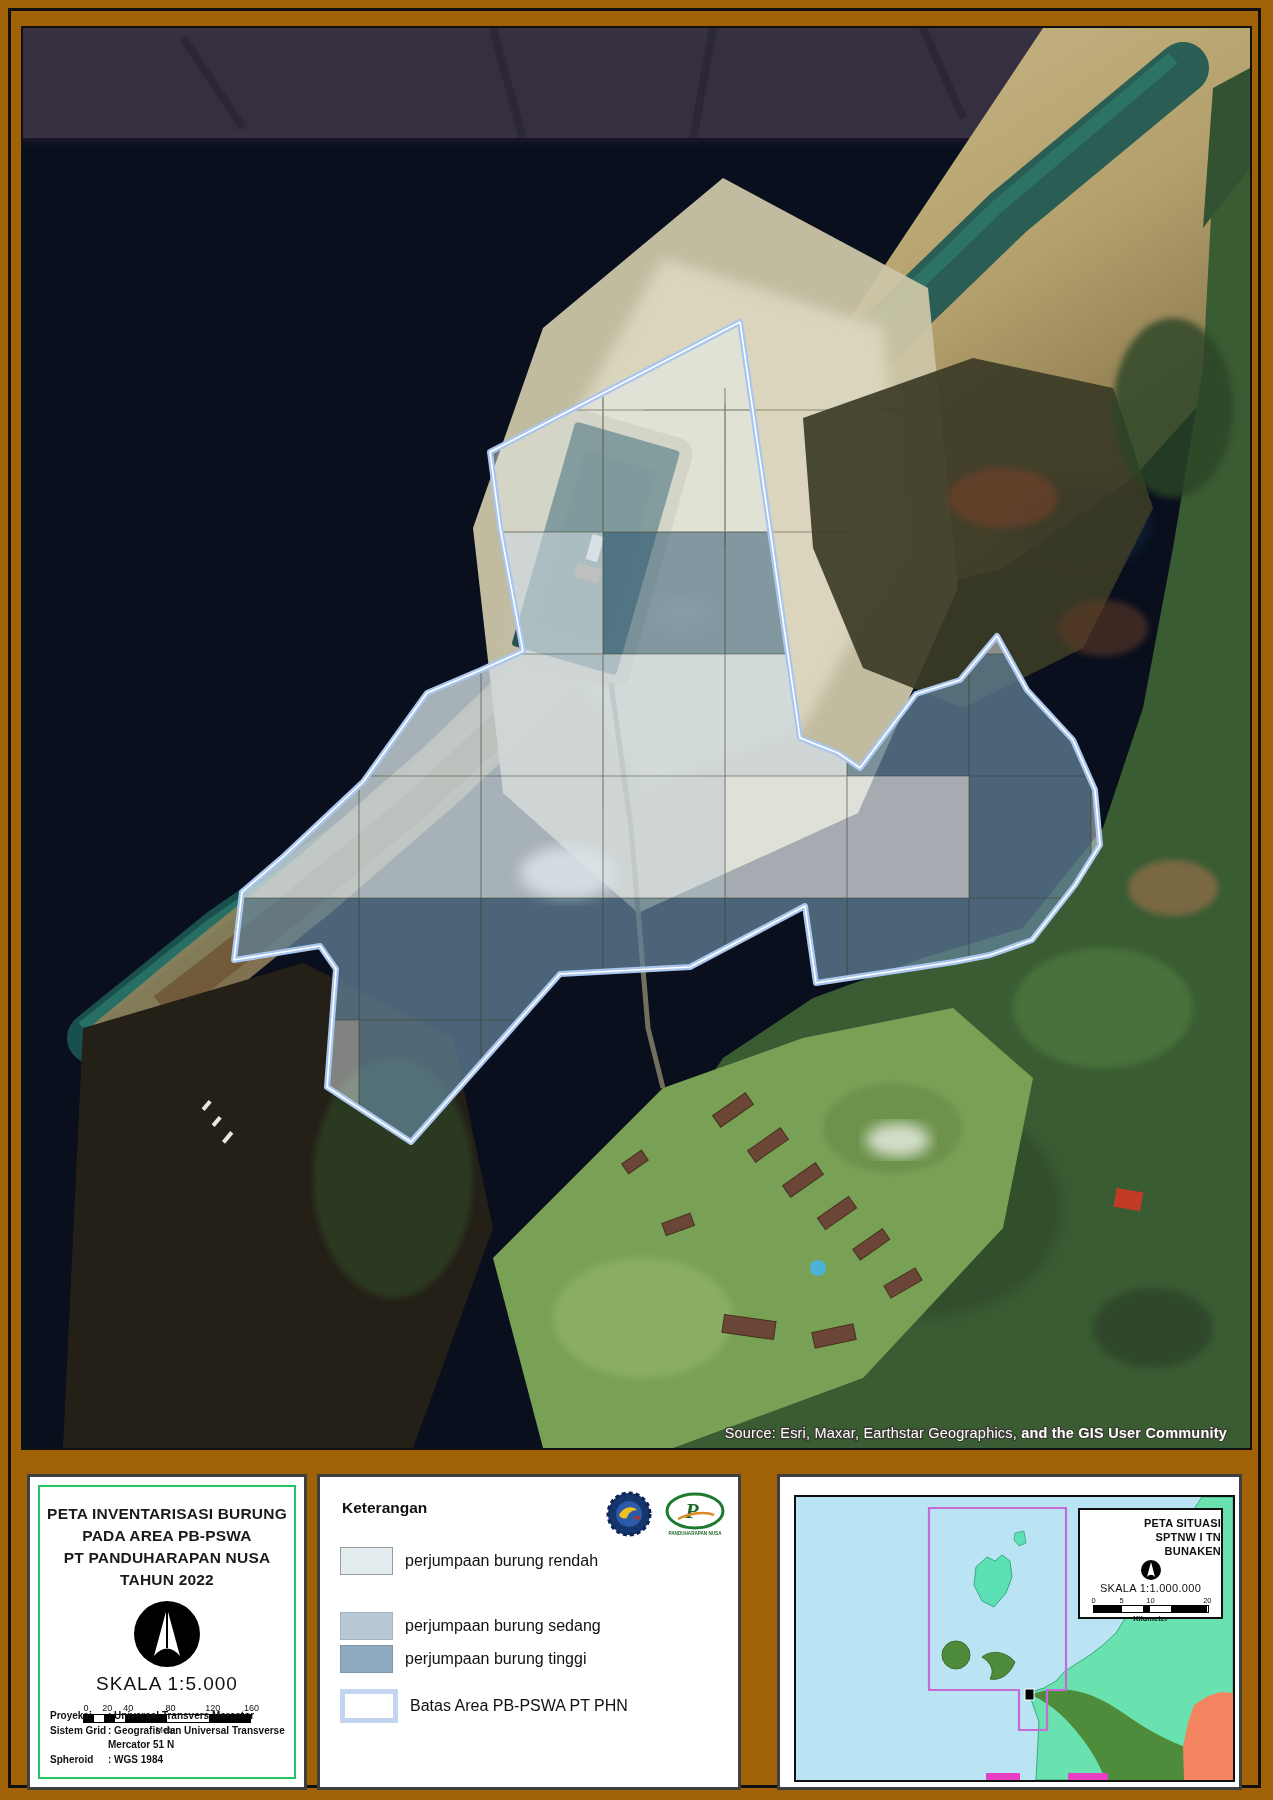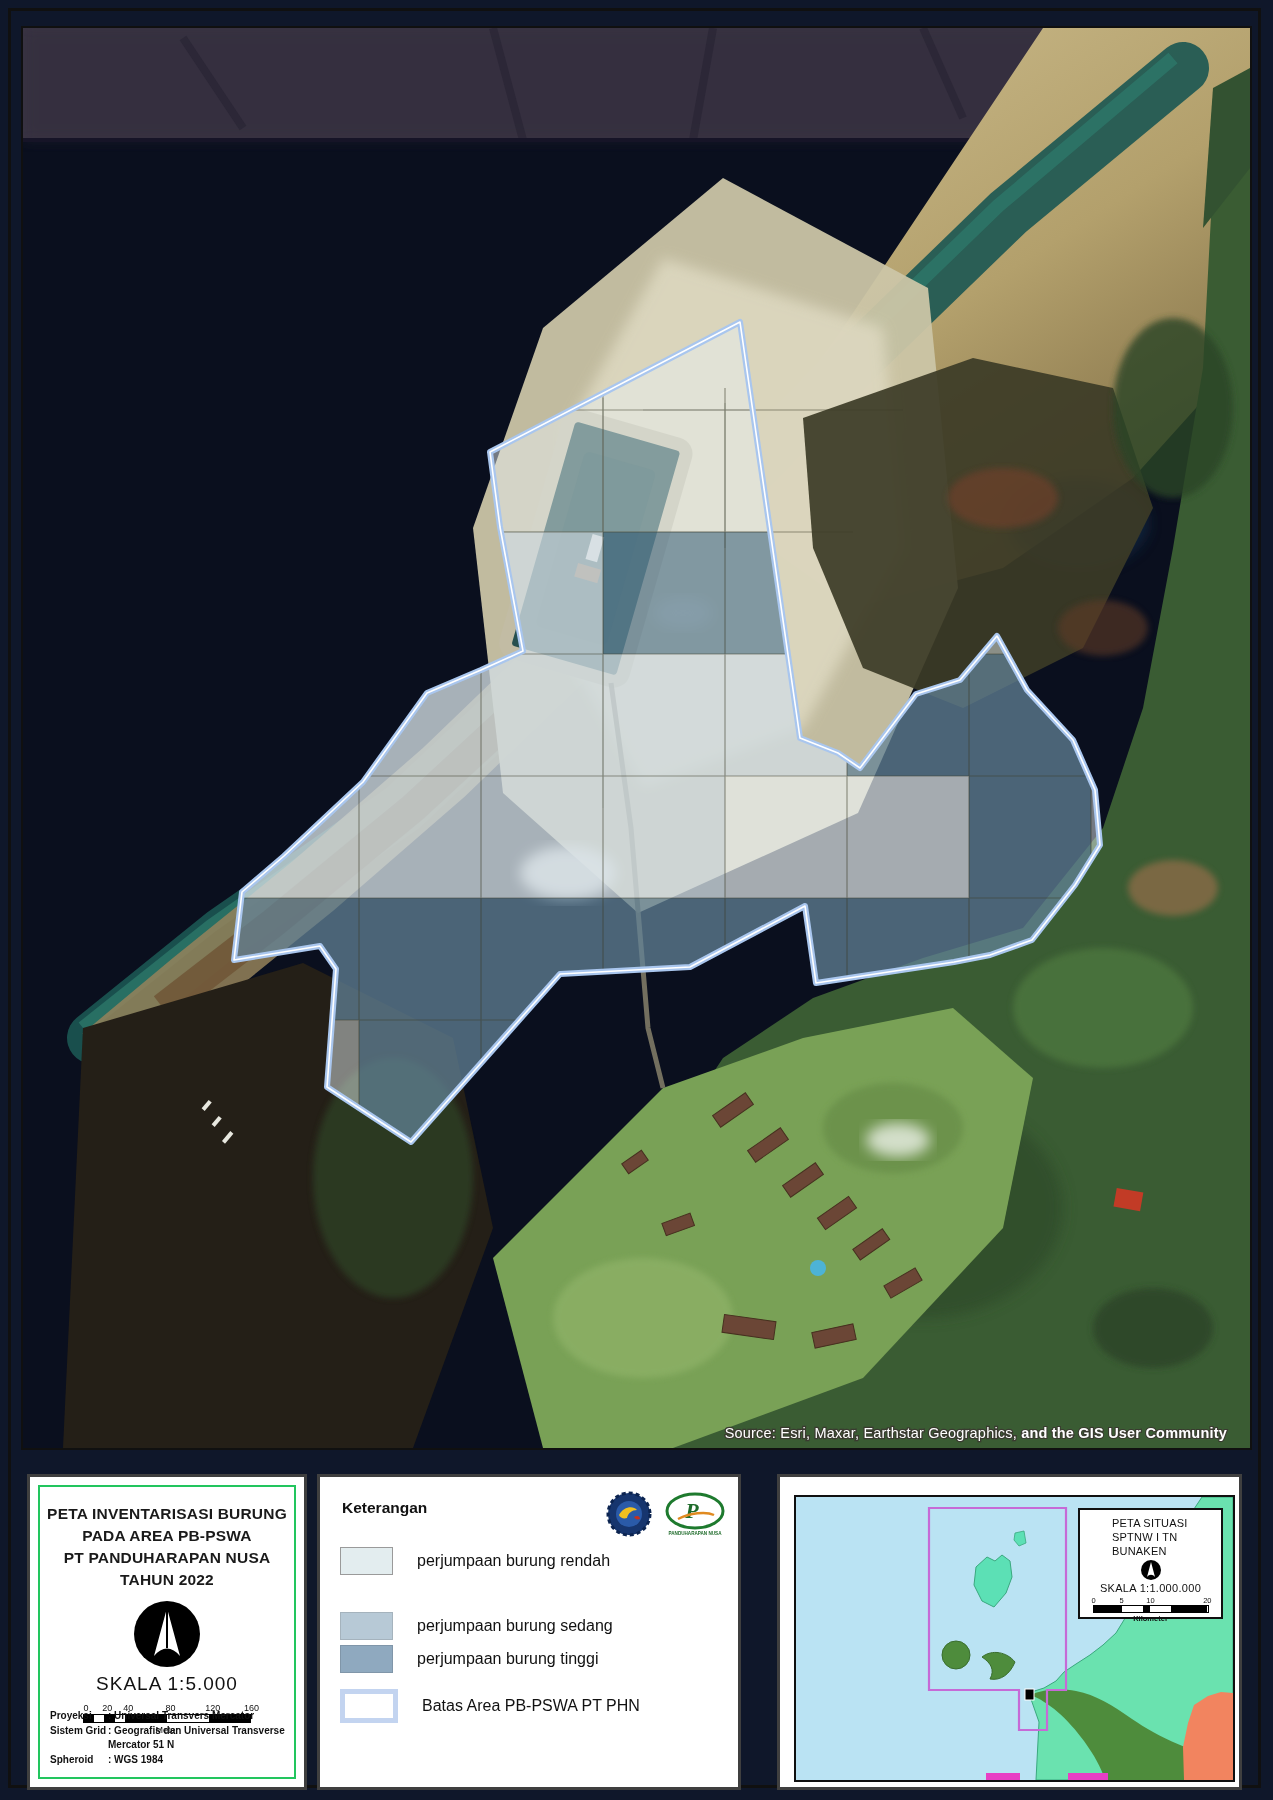--- a/index.html
+++ b/index.html
@@ -1,17 +1,17 @@
 <!DOCTYPE html>
 <html><head>
 <meta charset="utf-8">
 <style>
   html,body{margin:0;padding:0;background:#ffffff;}
   body{font-family:"Liberation Sans", sans-serif; width:1273px; height:1800px; position:relative;}
-  .page{position:absolute; inset:0; background:#0f172a;}
+  .page{position:absolute; inset:0; background:#a16207;}
   .page-frame{position:absolute; left:8px; top:8px; width:1253px; height:1780px; border:3px solid #101010; box-sizing:border-box; pointer-events:none;}
 
   
   .map-frame{position:absolute; left:21px; top:26px; width:1231px; height:1424px; border:2px solid #101010; box-sizing:border-box; overflow:hidden; background:#0a0f1e;}
   .map-frame svg{display:block;}
 
   .src-text{font-size:14.5px; fill:#ffffff; stroke:#3a3a30; stroke-width:2.6px; paint-order:stroke; letter-spacing:.2px;}
   .src-bold{font-weight:bold; stroke-width:2.2px;}
 
   
@@ -36,27 +36,27 @@
   .proj .row{display:flex;font-weight:bold;}
   .proj .lab{width:58px; flex:none;}
   .proj .val{flex:1;}
 
   
   .keterangan{position:absolute; left:22px; top:22px; font-weight:bold; font-size:15.5px; color:#111;}
   .legend-items{position:absolute; left:20px; top:68px; right:14px;}
   .li-row{position:absolute; left:0; display:flex; align-items:center;}
   .li-row .sw{width:53px; height:28px; border:1px solid #9a9a9a; box-sizing:border-box; flex:none;}
   .li-row .sw.batas{width:58px; height:34px; border:5px solid #c3d4f0;}
-  .li-row .lt{margin-left:24px; font-size:16px; color:#111;}
+  .li-row .lt{margin-left:12px; font-size:16px; color:#111;}
   .logos{position:absolute; right:12px; top:14px; display:flex; gap:12px; align-items:flex-start;}
 
   
   .inset-map{position:absolute; left:14px; top:18px; width:437px; height:283px; border:2px solid #101010; box-sizing:content-box; background:#bae3f3; overflow:hidden;}
   .inset-info{position:absolute; left:282px; top:11px; width:145px; height:111px; background:#ffffff; border:2px solid #101010; box-sizing:border-box;}
-  .inset-title{margin-top:6px; text-align:left; font-size:11px; line-height:14px; color:#111; font-weight:normal; letter-spacing:.2px;margin-left:32px;}
+  .inset-title{margin-top:6px; text-align:right; font-size:11px; line-height:14px; color:#111; font-weight:bold; letter-spacing:.2px;margin-left:32px;}
   .inset-arrow{display:flex; justify-content:center; margin-top:1px;}
   .inset-skala{text-align:center; font-size:11px; color:#111; margin-top:1px; letter-spacing:.3px;}
   .sb2-wrap{position:relative; width:116px; margin:2px auto 0;}
   .sb2-ticks{position:relative; height:9px; font-size:7.5px; color:#111;}
   .sb2-ticks span{position:absolute; transform:translateX(-50%);}
   .sb2-bar{height:6px; border:1px solid #000; display:flex;}
   .sb2-unit{text-align:center; font-size:7.5px; font-weight:bold; color:#111; margin-top:1px;}
 </style>
 </head>
 <body>

